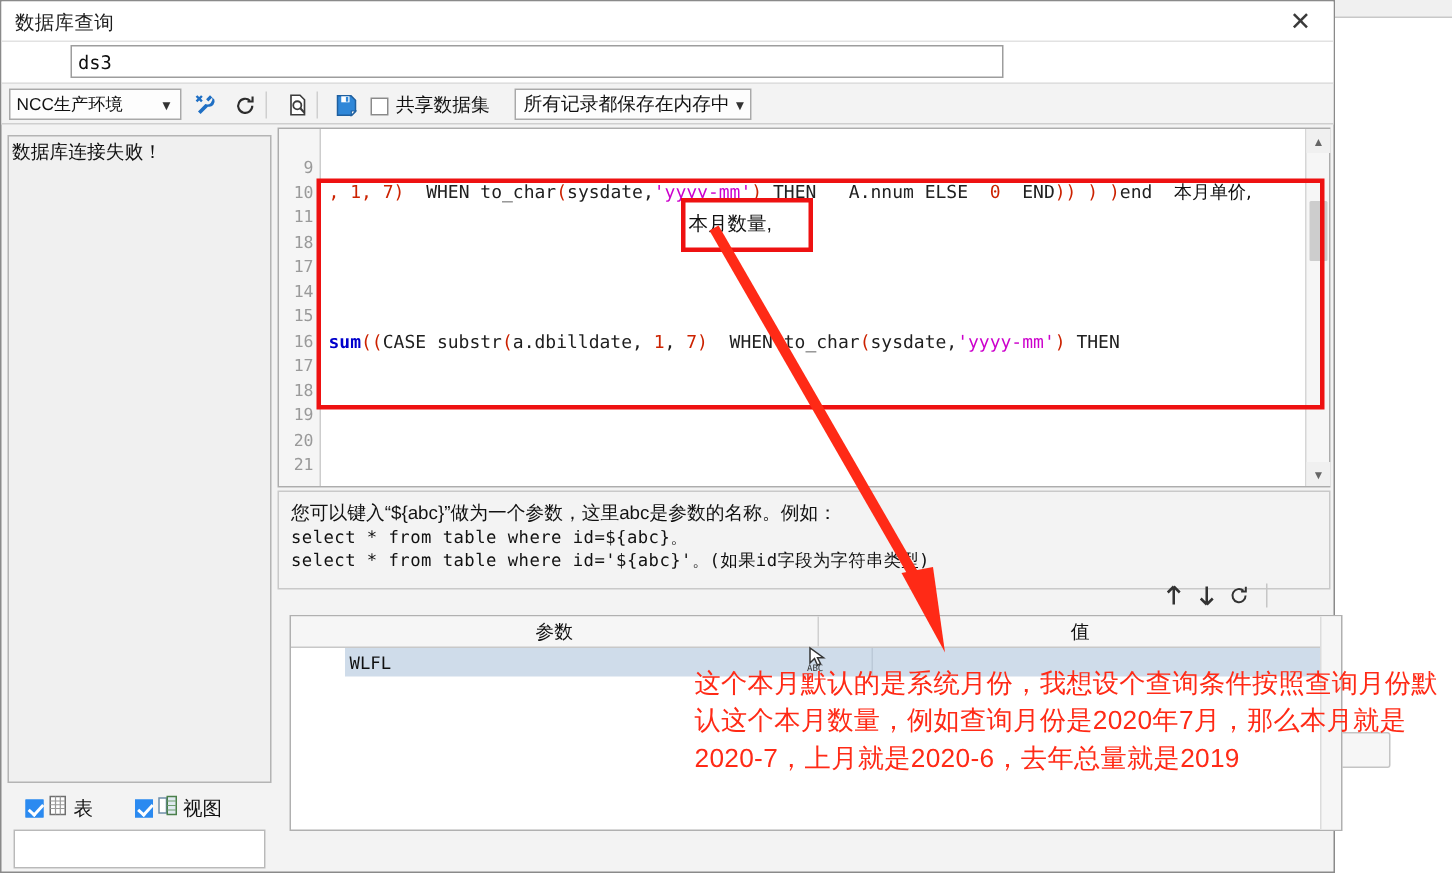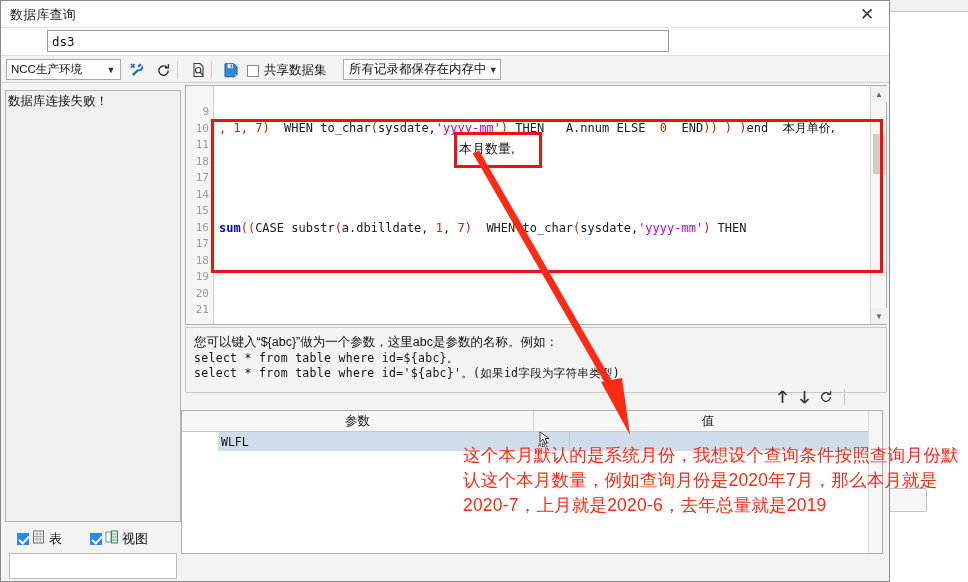--- a/index.html
+++ b/index.html
@@ -189,21 +189,21 @@
     display:flex; align-items:center; justify-content:flex-end; gap:0px; padding-right:42px;
   }
   .ar-icon {
     width:22px; height:20px; display:flex; align-items:center; justify-content:center;
     font-size:14px; color:#333; cursor:pointer;
   }
   .ar-sep { width:1px; height:16px; background:#c6c6c6; margin-left:7px; }
 
   
   .ptable {
-    position:absolute; left:180px; top:409px; width:702px; height:144px;
+    position:absolute; left:192px; top:409px; width:702px; height:144px;
     background:#ffffff; border:1px solid #b0b0b0;text-align:center;
   }
   .pt-head { display:flex; height:21px; background:#f6f6f6; border-bottom:1px solid #c8c8c8; }
   .pt-th {
     display:flex; align-items:center; justify-content:center;
     font-size:12.5px; color:#111; position:relative;
   }
   .pt-th.c1 { width:352px; border-right:1px solid #d0d0d0; }
   .pt-th.c2 { flex:1; }
   .pt-row { display:flex; height:19px; background:#cfdcea;margin-left:36px; }

